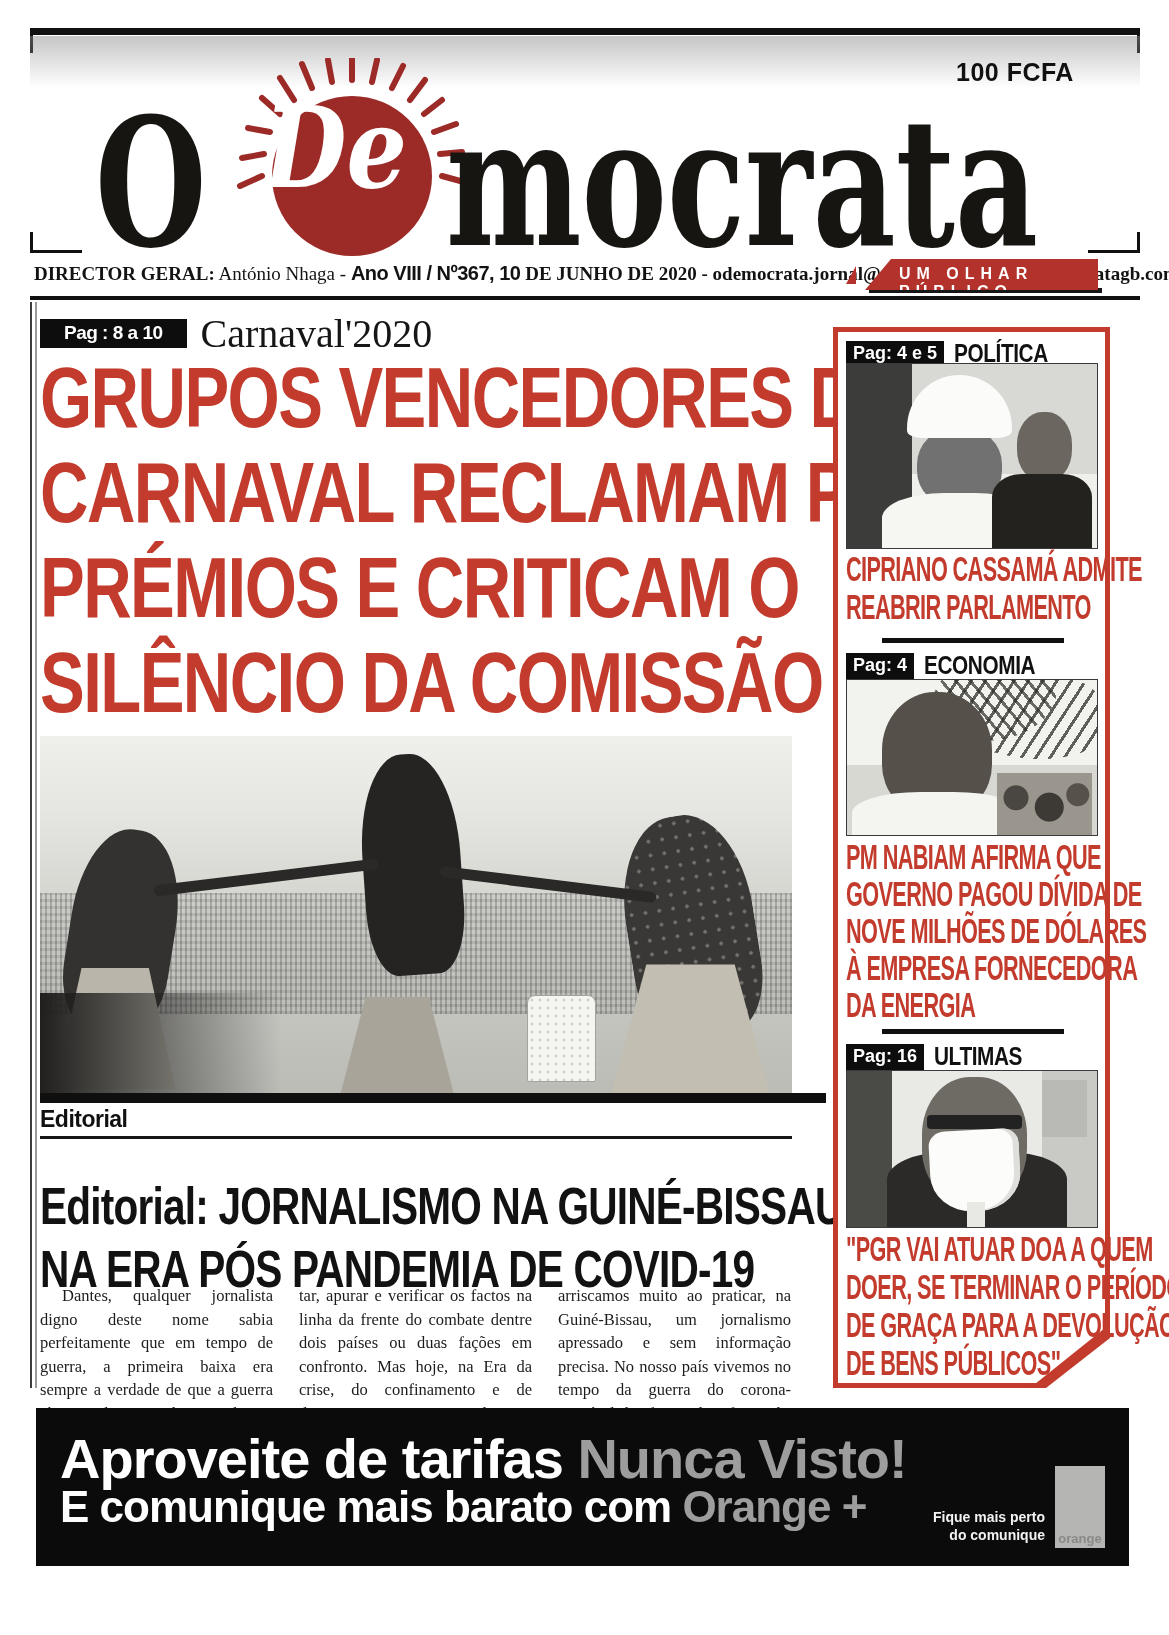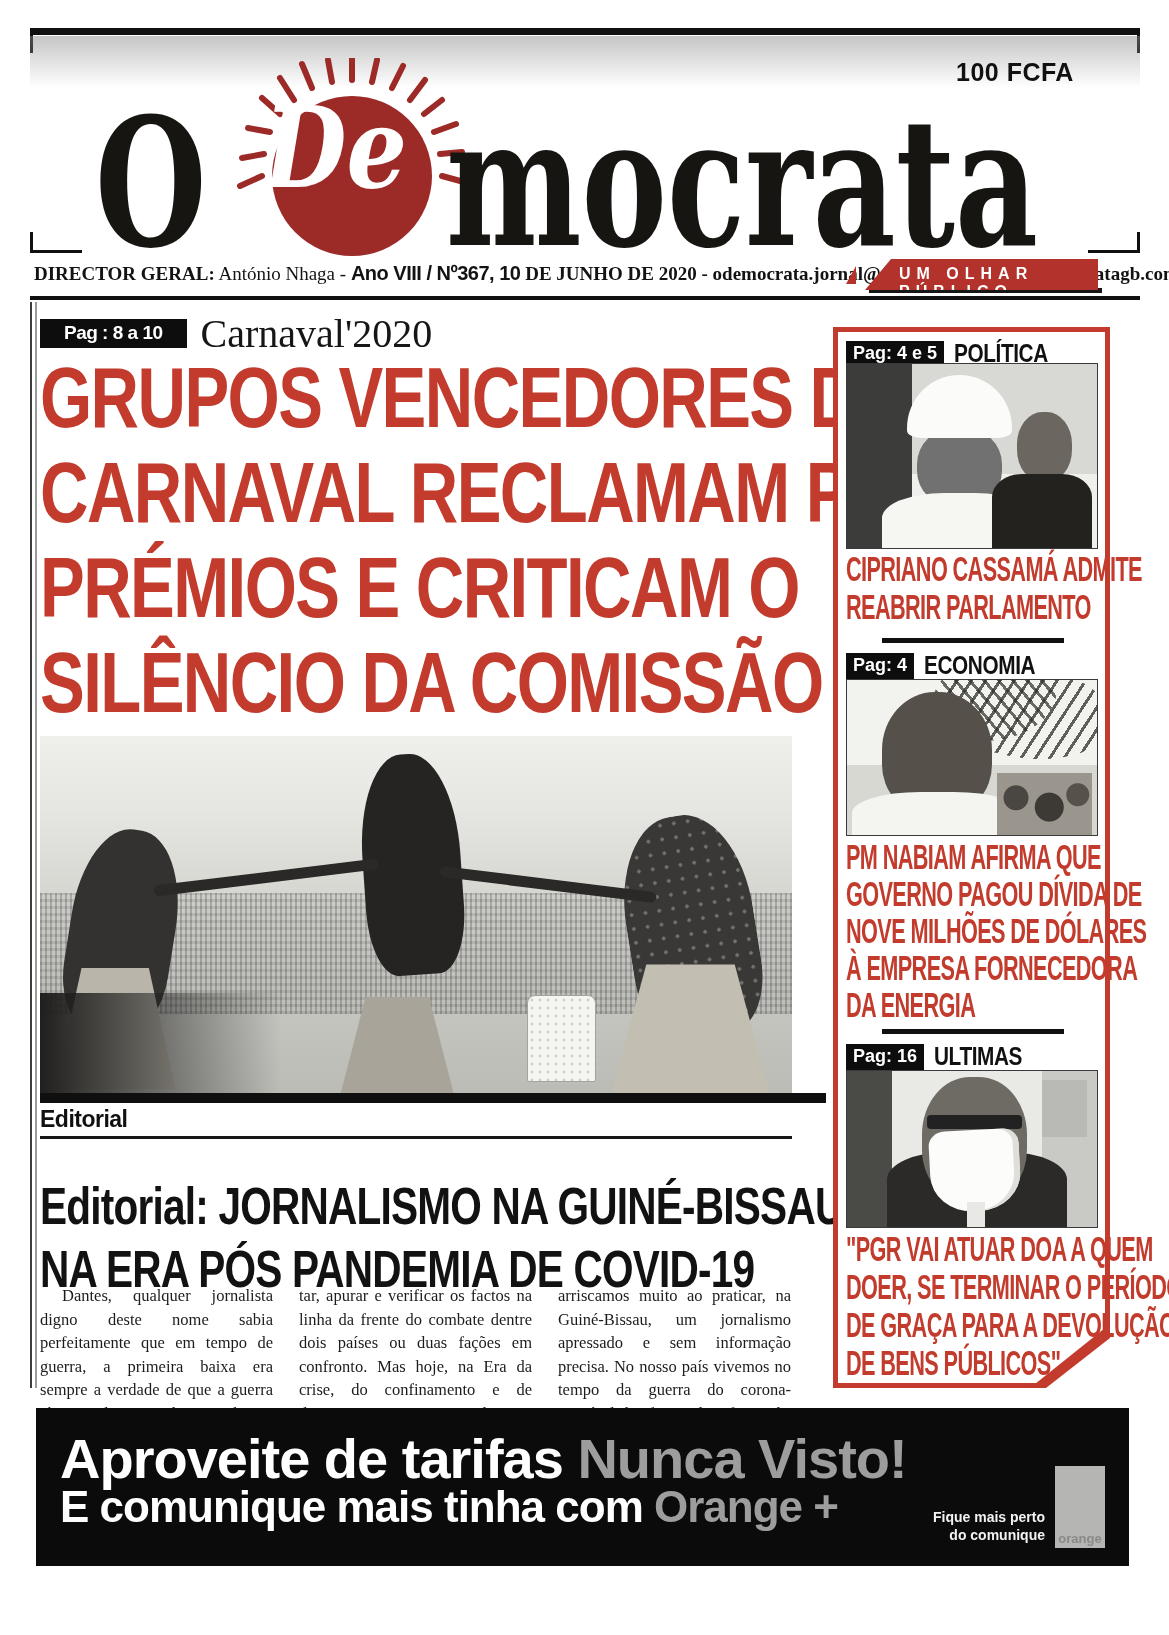--- a/index.html
+++ b/index.html
@@ -251,21 +251,21 @@
 
     <div class="cut-red"></div>
     <div class="cut-white"></div>
   </div>
 
   <div class="abs ad">
     <div class="ad-line1">
       <span>Aproveite de tarifas </span><span class="gray">Nunca Visto!</span>
     </div>
     <div class="ad-line2">
-      <span>E comunique mais tinha com </span><span class="gray">Orange +</span>
+      <span>E comunique mais barato com </span><span class="gray">Orange +</span>
     </div>
     <div class="ad-tag">
       <div>Fique mais perto</div>
       <div>do comunique</div>
     </div>
     <div class="ad-logo">
       <span>orange</span>
     </div>
   </div>
 

